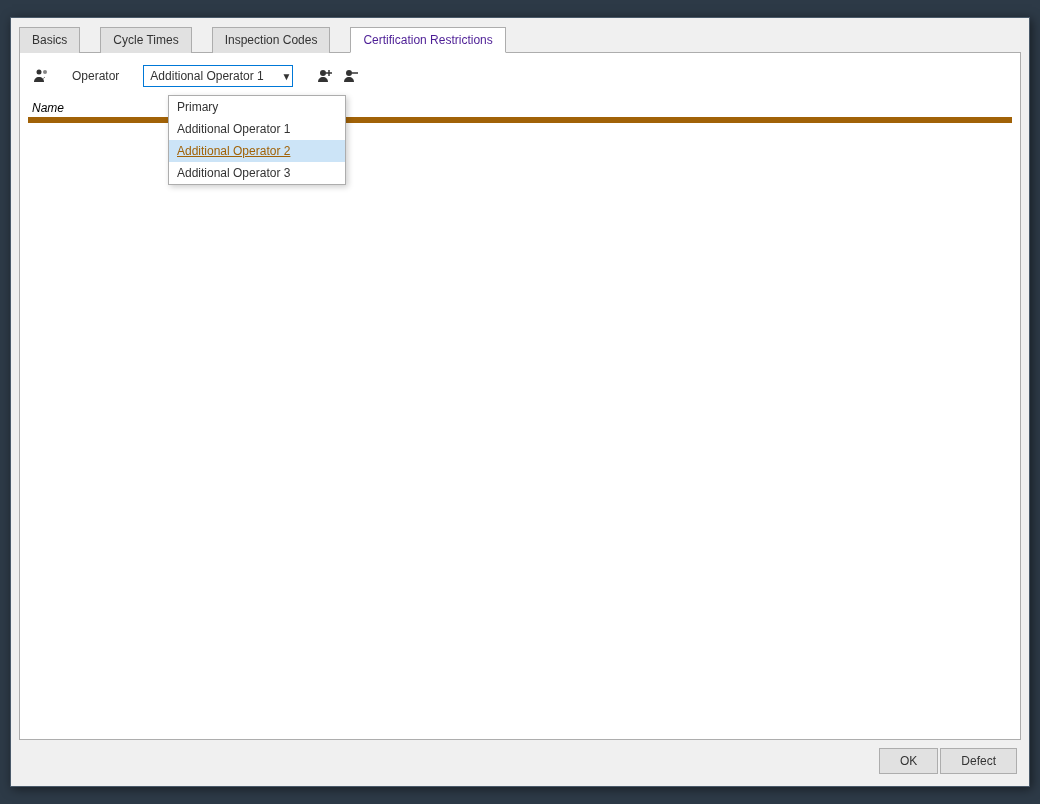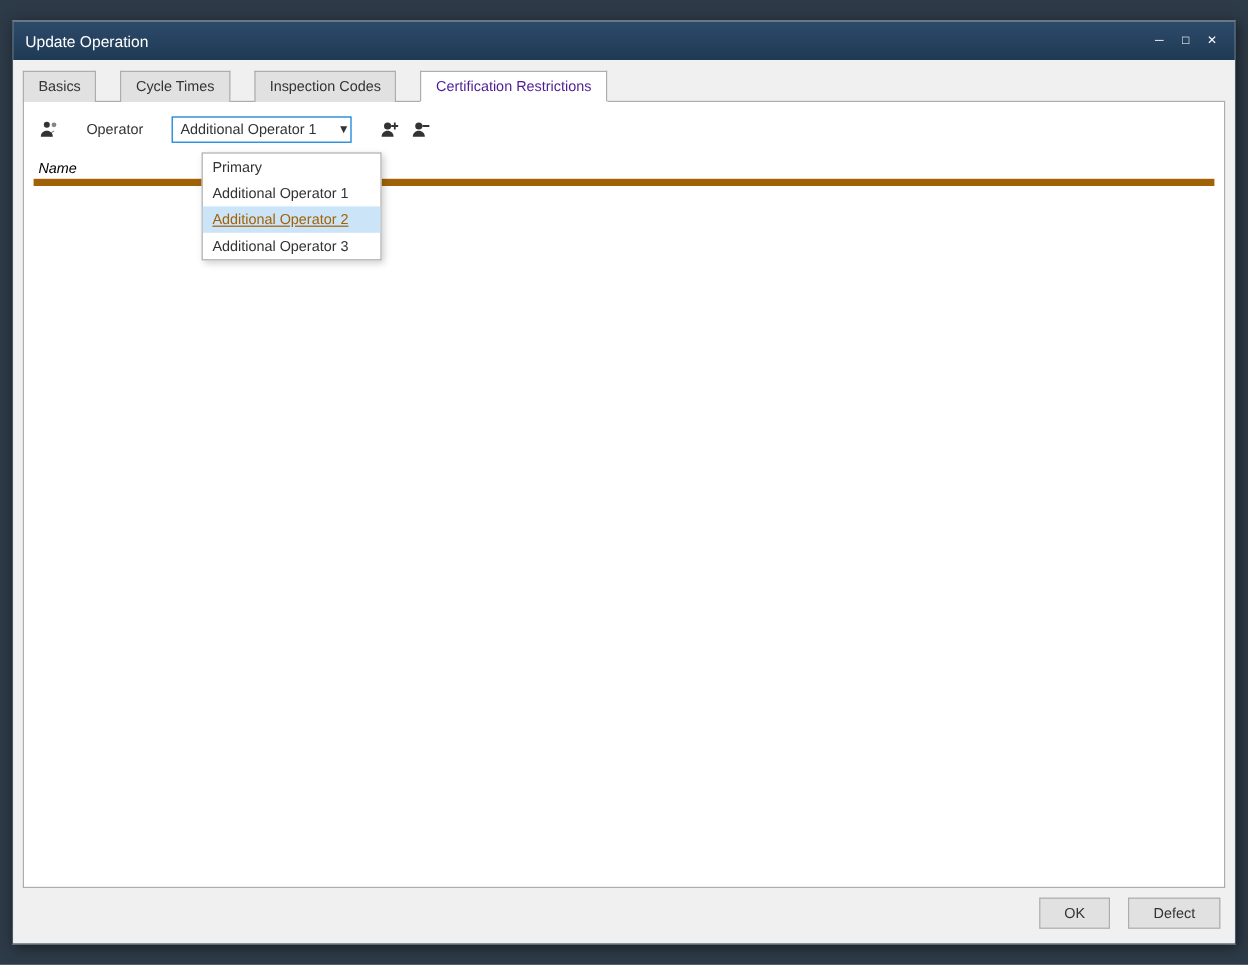--- a/index.html
+++ b/index.html
@@ -161,62 +161,54 @@
     }
     
     .dropdown-popup {
       position: absolute;
       top: 42px;
       left: 148px;
       background: white;
       border: 1px solid #adadad;
       box-shadow: 2px 2px 6px rgba(0,0,0,0.2);
       z-index: 100;
-      width: 150px;
+      width: 178px;
     }
     .dropdown-item {
       padding: 4px 8px;
       cursor: pointer;
       font-size: 12px;
       color: #333;
     }
     .dropdown-item.selected {
       background: #cce4f7;
       color: #a16207;
       text-decoration: underline;
     }
     .footer {
       display: flex;
       justify-content: flex-end;
       padding: 8px 4px 4px 4px;
-      gap: 15px;
+      gap: 2px;
     }
     .footer-btn {
       padding: 4px 20px;
       font-size: 12px;
       background: #e1e1e1;
       border: 1px solid #adadad;
       cursor: pointer;
       color: #333;
       height: 26px;
     }
   </style>
 </head>
 <body>
 
 <div class="window">
 
-  <div class="titlebar">
-    <span class="titlebar-title">Update Operation</span>
-    <div class="titlebar-controls">
-      <button class="titlebar-btn">─</button>
-      <button class="titlebar-btn">□</button>
-      <button class="titlebar-btn">✕</button>
-    </div>
-  </div>
 
   <div class="window-body">
 
     <div class="tabs">
       <div class="tab">Basics</div>
       <div class="tab">Cycle Times</div>
       <div class="tab">Inspection Codes</div>
       <div class="tab active">Certification Restrictions</div>
     </div>
 

